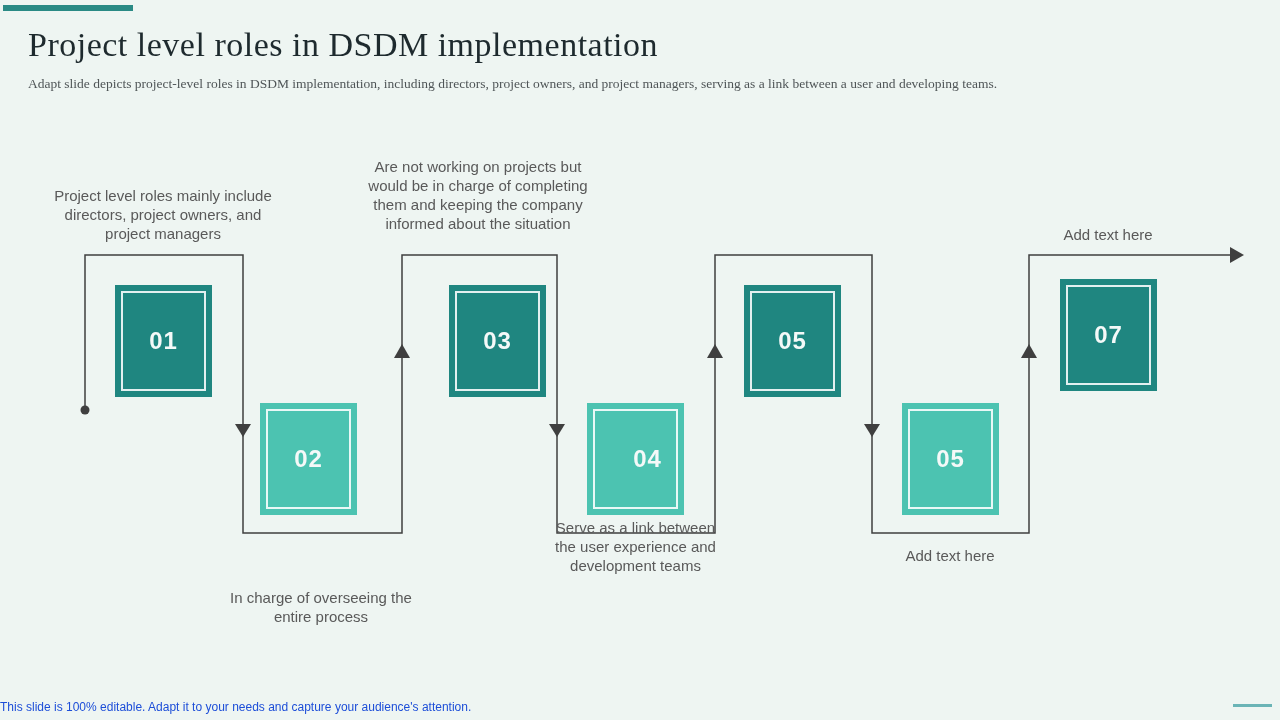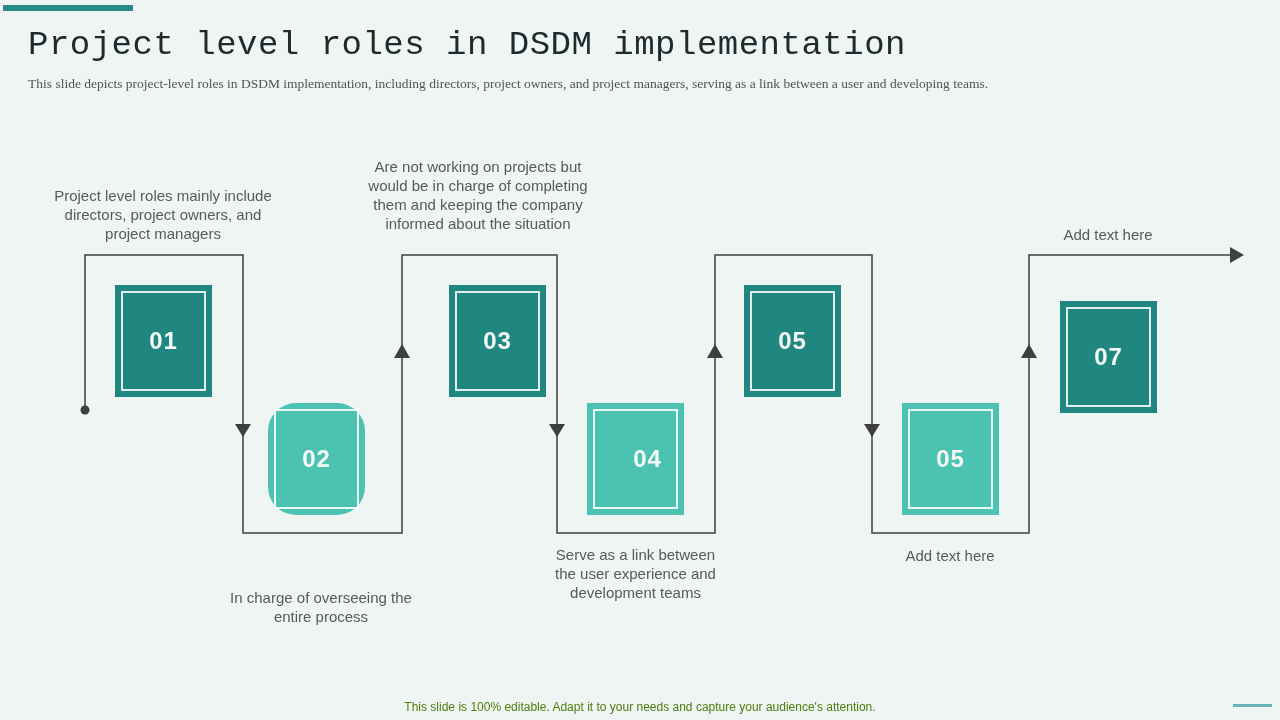--- a/index.html
+++ b/index.html
@@ -16,21 +16,21 @@
 
   .accent-bar {
     position: absolute;
     left: 3px; top: 5px;
     width: 130px; height: 6px;
     background: #2a8a85;
   }
 
   .header { position: absolute; left: 28px; top: 26px; width: 1200px; }
   .title {
-    font-family: Liberation Mono, monospace;
+    font-family: Liberation Serif, serif;
     font-weight: 400;
     font-size: 34px;
     color: #1e2a2e;
     letter-spacing: 0.5px;
   }
   .subtitle {
     margin-top: 12px;
     font-family: "Liberation Serif", "DejaVu Serif", serif;
     font-size: 13.5px;
     color: #4f5557;
@@ -51,68 +51,68 @@
   .step-box .num {
     color: #f4f9f8;
     font-size: 24px;
     font-weight: bold;
     letter-spacing: 1px;
   }
   .step-box.dark  { background: #1f8680; }
   .step-box.light { background: #4cc3b1; }
 
   .box-1 { left: 115px;  top: 285px; }
-  .box-2 { left: 268px;  top: 403px; border-radius: 28px; }
+  .box-2 { left: 260px;  top: 403px; }
   .box-3 { left: 430px;  top: 285px; margin-left: 19px; }
   .box-4 { left: 587px;  top: 403px; padding-left: 24px; }
   .box-5 { left: 744px;  top: 285px; }
   .box-6 { left: 902px;  top: 403px; }
-  .box-7 { left: 1060px; top: 301px; }
+  .box-7 { left: 1060px; top: 279px; }
 
   .step-desc {
     position: absolute;
     text-align: center;
     font-size: 15px;
     line-height: 19px;
     color: #595959;
   }
   .desc-1 { left: 53px;  top: 186px; width: 220px; }
   .desc-2 { left: 230px; top: 545px; width: 182px; margin-top: 43px; }
   .desc-3 { left: 353px; top: 157px; width: 250px; }
-  .desc-4 { left: 545px; top: 545px; width: 181px; }
+  .desc-4 { left: 545px; top: 518px; width: 181px; }
   .desc-5 { left: 662px; top: 157px; width: 261px; }
   .desc-6 { left: 850px; top: 546px; width: 200px; }
   .desc-7 { left: 1008px; top: 225px; width: 200px; }
 
   .footer-note {
     position: absolute;
     left: 0; right: 0;
     top: 700px;
-    text-align: center;
+    text-align: left;
     font-size: 12px;
-    color: #4d7c0f;
+    color: #1d4ed8;
   }
 
   .accent-dash {
     position: absolute;
     left: 1233px; top: 704px;
     width: 39px; height: 3px;
     background: #6ab4b6;
   }
 </style>
 </head>
 <body>
 
 <div class="slide">
 
   <div class="accent-bar"></div>
 
   <div class="header">
     <div class="title">Project level roles in DSDM implementation</div>
-    <div class="subtitle">This slide depicts project-level roles in DSDM implementation,  including directors, project owners, and project managers, serving as a link between a user and developing teams.</div>
+    <div class="subtitle">Adapt slide depicts project-level roles in DSDM implementation,  including directors, project owners, and project managers, serving as a link between a user and developing teams.</div>
   </div>
 
   <svg class="flow-svg" viewBox="0 0 1280 720" xmlns="http://www.w3.org/2000/svg">
     <polyline points="85,410 85,255 243,255 243,533 402,533 402,255 557,255 557,533 715,533 715,255 872,255 872,533 1029,533 1029,255 1231,255" fill="none" stroke="#3f3f3f" stroke-width="1.5"></polyline>
     <circle cx="85" cy="410" r="4.5" fill="#3f3f3f"></circle>
     <polygon points="235,424 251,424 243,437" fill="#3f3f3f"></polygon>
     <polygon points="549,424 565,424 557,437" fill="#3f3f3f"></polygon>
     <polygon points="864,424 880,424 872,437" fill="#3f3f3f"></polygon>
     <polygon points="394,358 410,358 402,344" fill="#3f3f3f"></polygon>
     <polygon points="707,358 723,358 715,344" fill="#3f3f3f"></polygon>

